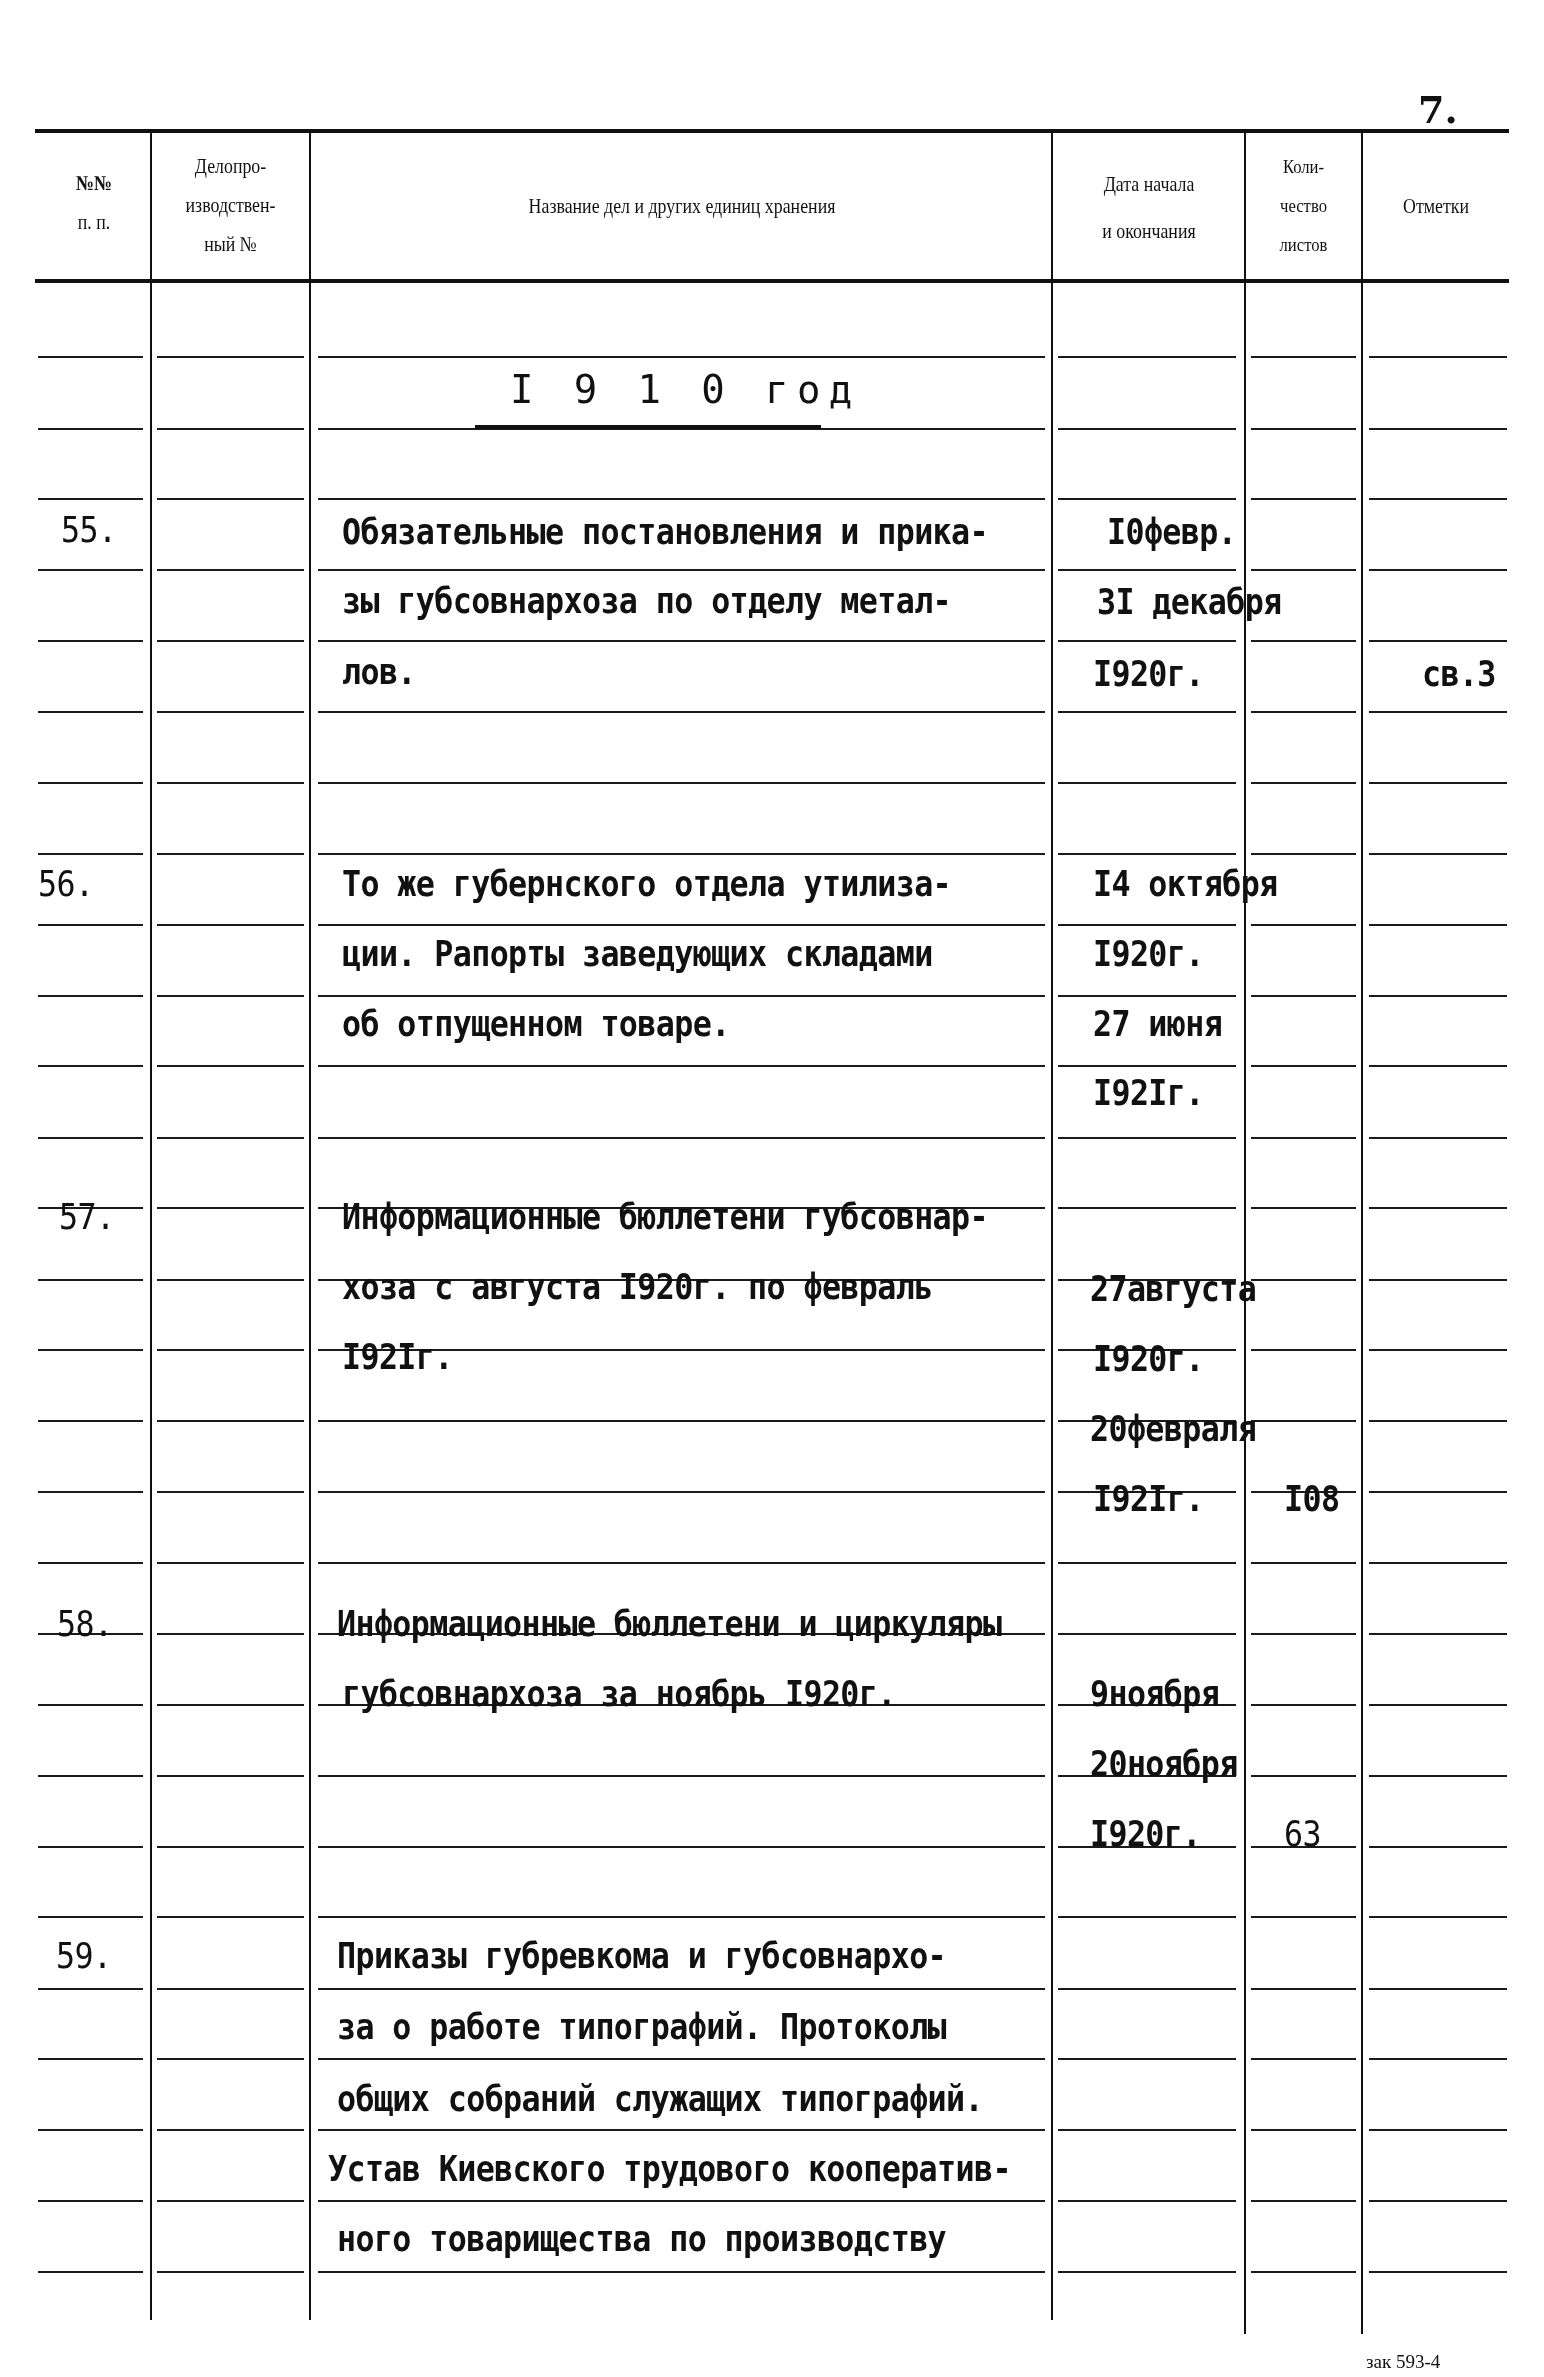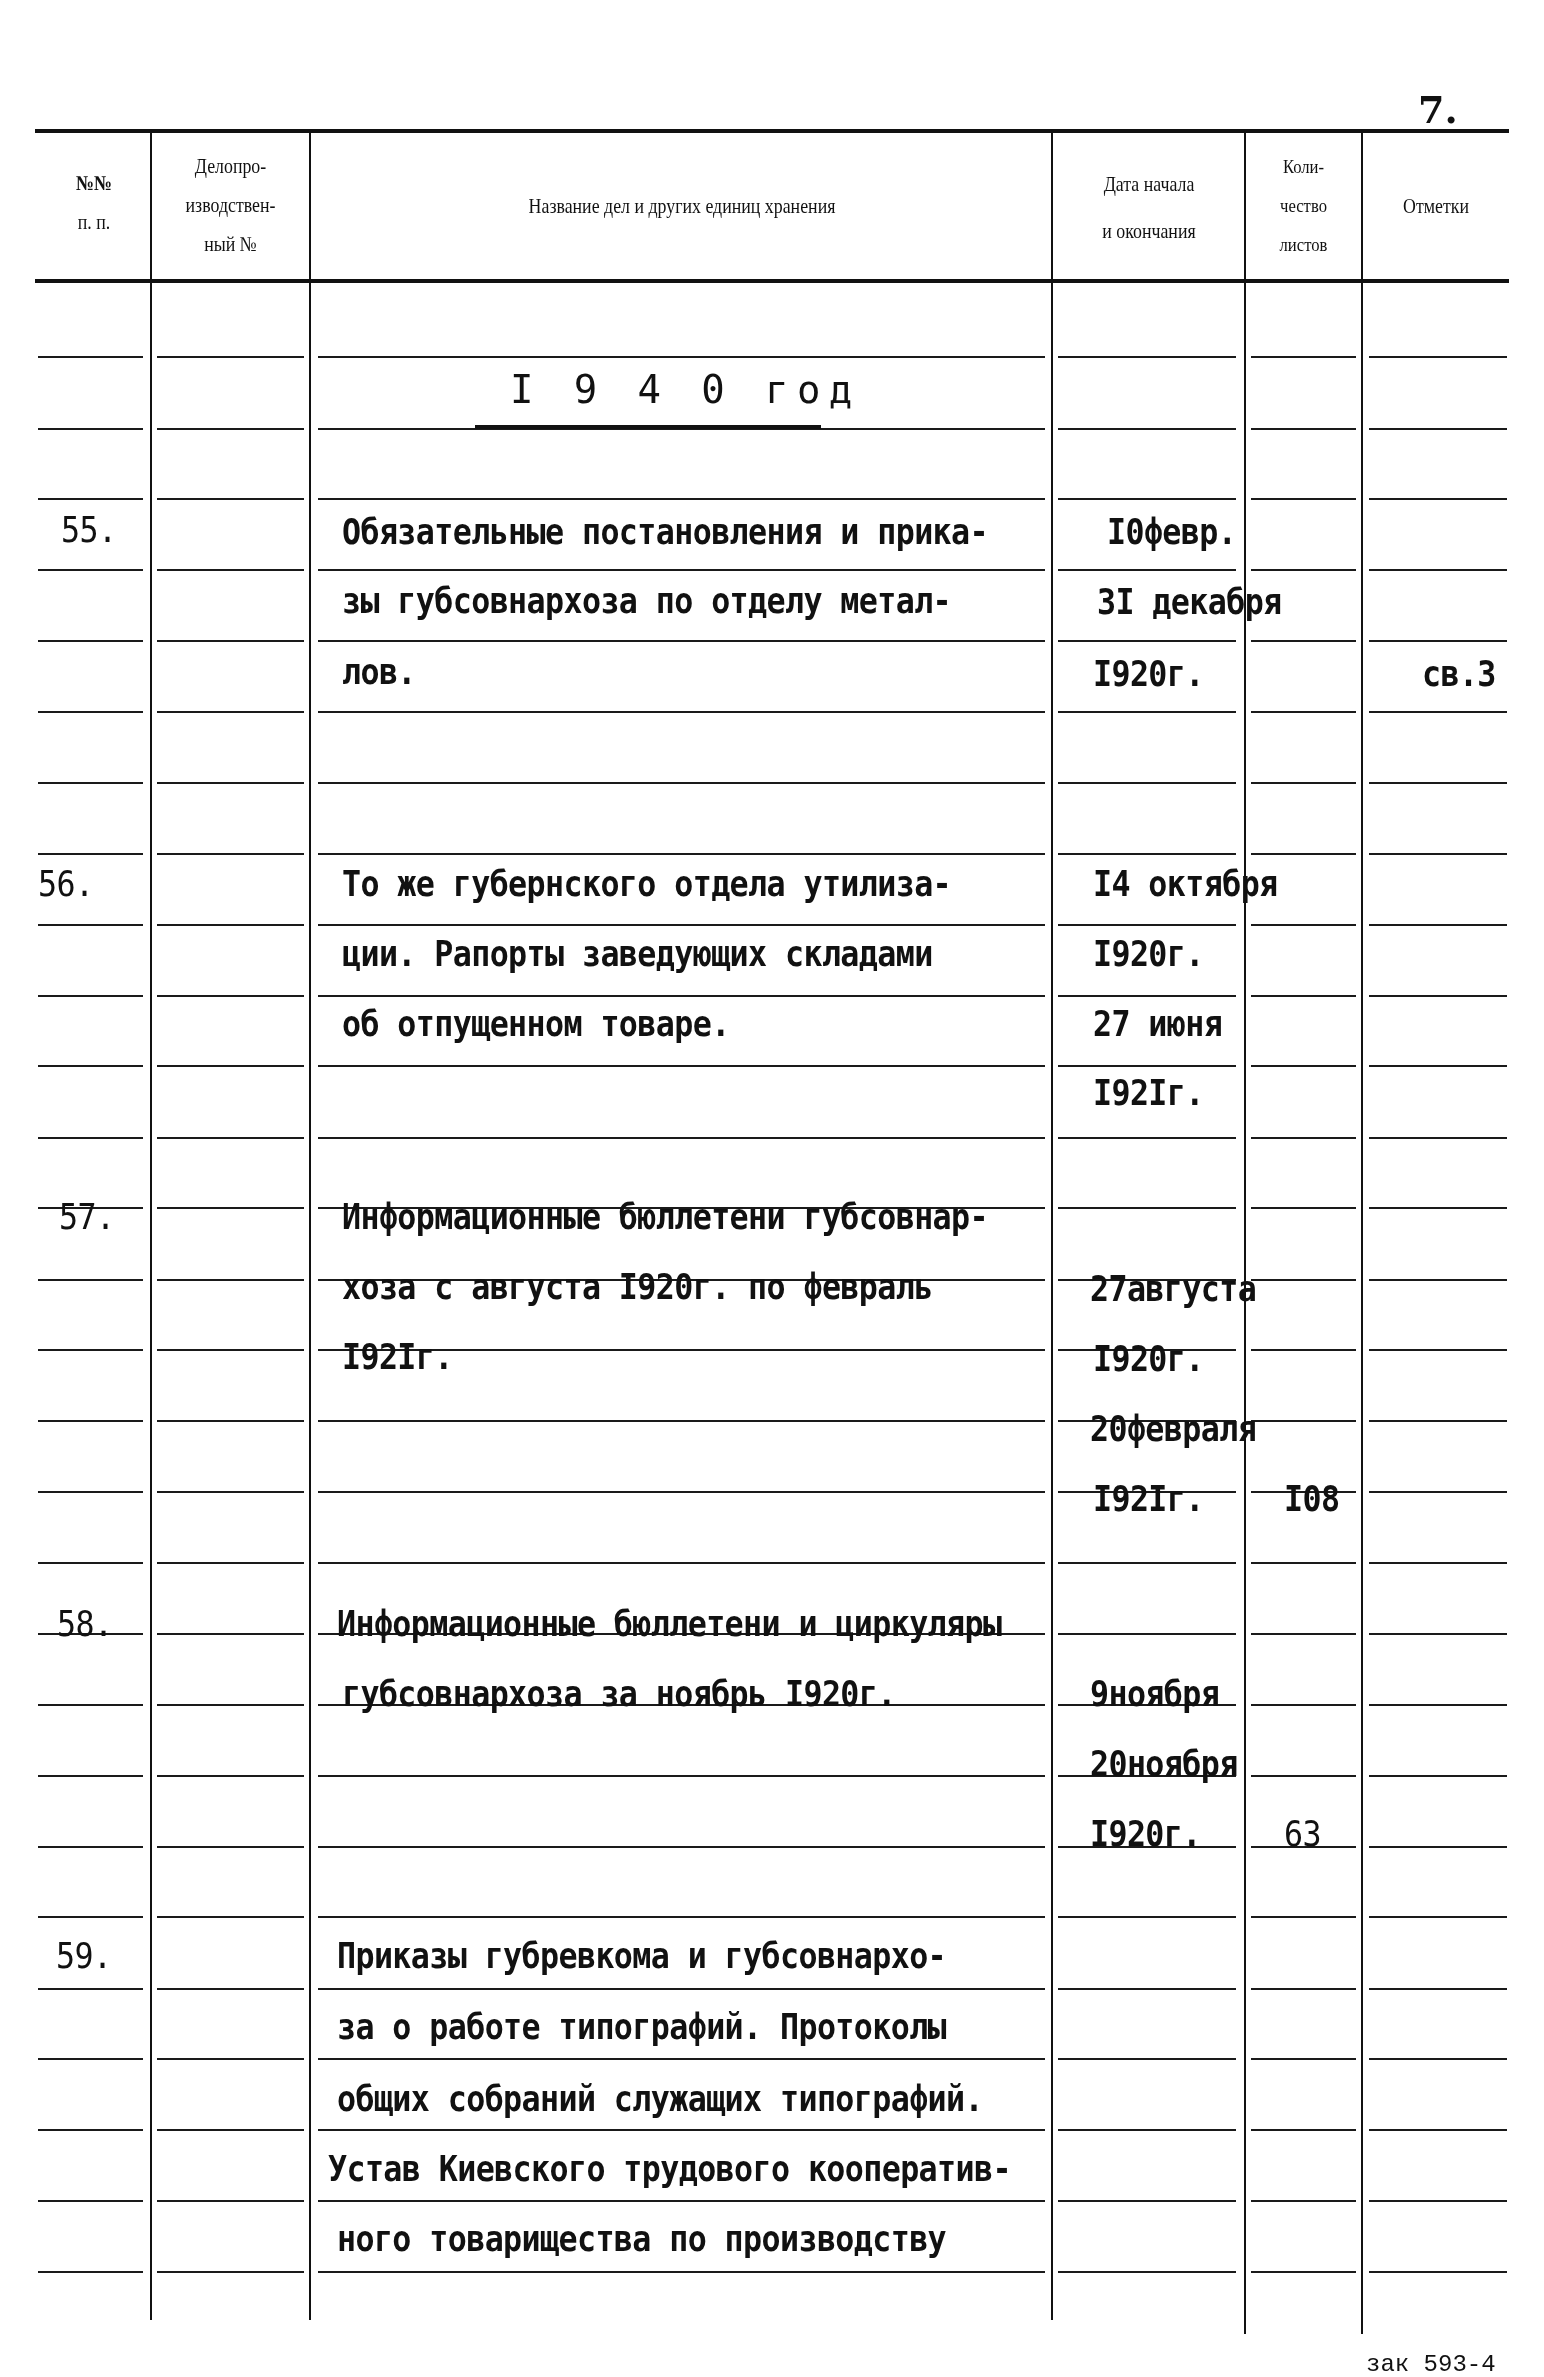--- a/index.html
+++ b/index.html
@@ -5,21 +5,21 @@
   html, body { margin: 0; padding: 0; background: #ffffff; }
   body { width: 1545px; height: 2377px; position: relative; overflow: hidden; font-family: "Liberation Serif", serif; color: #111; }
   .page-number { position: absolute; left: 1418px; top: 87px; font-family: "DejaVu Serif", serif; font-size: 38px; font-weight: bold; }
   .hline { position: absolute; background: #111; }
   .vline { position: absolute; width: 2.1px; background: #111; }
   .hdr { position: absolute; font-family: "Liberation Serif", serif; font-size: 21px; text-align: center; line-height: 39px; transform: scaleX(0.85); transform-origin: center; }
   .hdr-small { font-size: 19.6px; }
   .row-line { position: absolute; height: 2.1px; background: #1a1a1a; }
   .tw { position: absolute; font-family: "DejaVu Sans Mono", "Liberation Mono", monospace; font-size: 36px; font-weight: bold; white-space: nowrap; letter-spacing: -0.7px; transform: scaleX(0.88); transform-origin: left center; line-height: 42px; }
   .yr { position: absolute; font-family: "DejaVu Sans Mono", monospace; font-size: 39px; letter-spacing: 8.4px; font-weight: normal; }
-  .footer { position: absolute; left: 1366px; top: 2351px; font-family: Liberation Mono, monospace; font-size: 24px; }
+  .footer { position: absolute; left: 1366px; top: 2351px; font-family: Liberation Serif, serif; font-size: 19px; }
 </style>
 </head>
 <body>
 
 <div class="page-number">7.</div>
 
 <div class="hline" style="left:35px; top:129px; width:1474px; height:4.2px;"></div>
 <div class="hline" style="left:35px; top:279px; width:1474px; height:4.2px;"></div>
 
 <div class="vline" style="left:150px; top:133px; height:2187px;"></div>
@@ -219,21 +219,21 @@
     <div class="row-line" style="left: 1251px; width: 105px; top: 2200px;"></div>
     <div class="row-line" style="left: 1369px; width: 138px; top: 2200px;"></div>
     <div class="row-line" style="left: 38px; width: 105px; top: 2271px;"></div>
     <div class="row-line" style="left: 157px; width: 147px; top: 2271px;"></div>
     <div class="row-line" style="left: 318px; width: 727px; top: 2271px;"></div>
     <div class="row-line" style="left: 1058px; width: 178px; top: 2271px;"></div>
     <div class="row-line" style="left: 1251px; width: 105px; top: 2271px;"></div>
     <div class="row-line" style="left: 1369px; width: 138px; top: 2271px;"></div>
   </div>
 
-<div class="yr" style="left:510px; top:367px;">I 9 4 0 год</div>
+<div class="yr" style="left:510px; top:367px;">I 9 1 0 год</div>
 <div class="hline" style="left:475px; top:425px; width:346px; height:4.2px;"></div>
 
 <div>
   <div class="tw" style="left:61px; top:509px; font-weight:normal;">55.</div>
   <div class="tw" style="left:342px; top:511px;">Обязательные постановления и прика-</div>
   <div class="tw" style="left:342px; top:580px;">зы губсовнархоза по отделу метал-</div>
   <div class="tw" style="left:342px; top:651px;">лов.</div>
   <div class="tw" style="left:1107px; top:511px;">I0февр.</div>
   <div class="tw" style="left:1097px; top:581px;">3I декабря</div>
   <div class="tw" style="left:1093px; top:653px;">I920г.</div>

